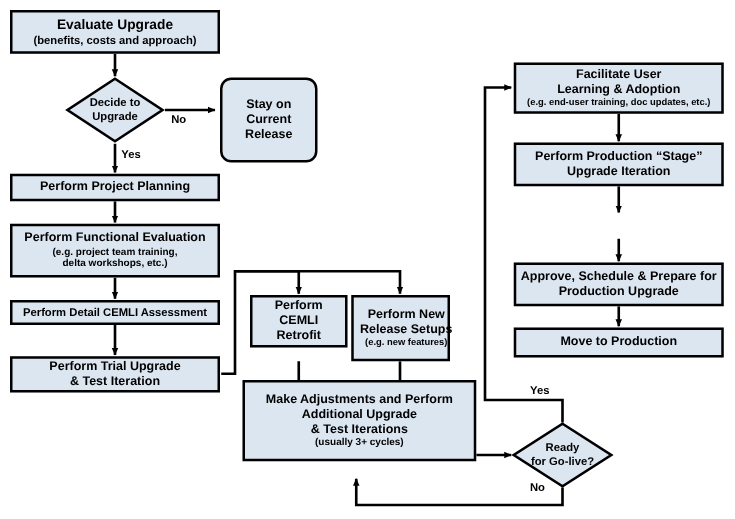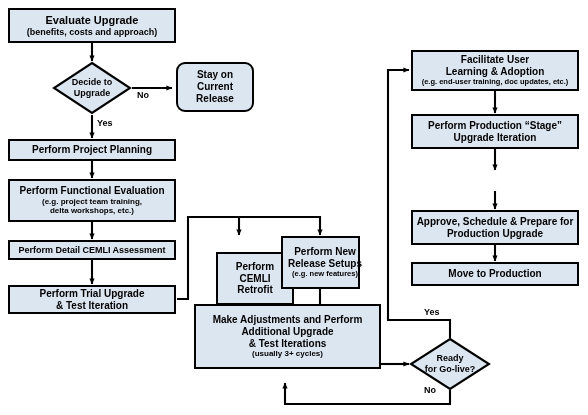--- a/index.html
+++ b/index.html
@@ -123,21 +123,21 @@
   <div class="diamond-wrap" style="left:52px; top:61px; width:80px; height:54px;">
     <svg width="80" height="54" viewBox="0 0 80 54">
       <polygon points="40,2 78,27 40,52 2,27" fill="#dce6f1" stroke="#000000" stroke-width="2.1"></polygon>
     </svg>
     <div class="diamond-label">
       <span class="ln f9">Decide to</span>
       <span class="ln f9">Upgrade</span>
     </div>
   </div>
 
-  <div class="node rounded" style="left:176px; top:62px; width:78px; height:50px;">
+  <div class="node rounded" style="left:176px; top:62px; width:78px; height:68px;">
     <span class="ln f10">Stay on</span>
     <span class="ln f10">Current</span>
     <span class="ln f10">Release</span>
   </div>
 
   <div class="node" style="left:8px; top:139px; width:168px; height:22px;">
     <span class="ln f10">Perform Project Planning</span>
   </div>
 
   <div class="node" style="left:8px; top:179px; width:168px; height:43px;">
@@ -148,21 +148,21 @@
 
   <div class="node" style="left:8px; top:240px; width:168px; height:20px;">
     <span class="ln f9">Perform Detail CEMLI Assessment</span>
   </div>
 
   <div class="node" style="left:8px; top:285px; width:168px; height:29px;">
     <span class="ln f10">Perform Trial Upgrade</span>
     <span class="ln f10">&amp; Test Iteration</span>
   </div>
 
-  <div class="node" style="left:200px; top:252px; width:78px; height:53px;margin-left:16px;">
+  <div class="node" style="left:200px; top:236px; width:78px; height:42px;">
     <span class="ln f10">Perform</span>
     <span class="ln f10">CEMLI</span>
     <span class="ln f10">Retrofit</span>
   </div>
 
   <div class="node" style="left:281px; top:236px; width:79px; height:53px;padding-left:12px;">
     <span class="ln f10">Perform New</span>
     <span class="ln f10">Release Setups</span>
     <span class="ln f75">(e.g. new features)</span>
   </div>

